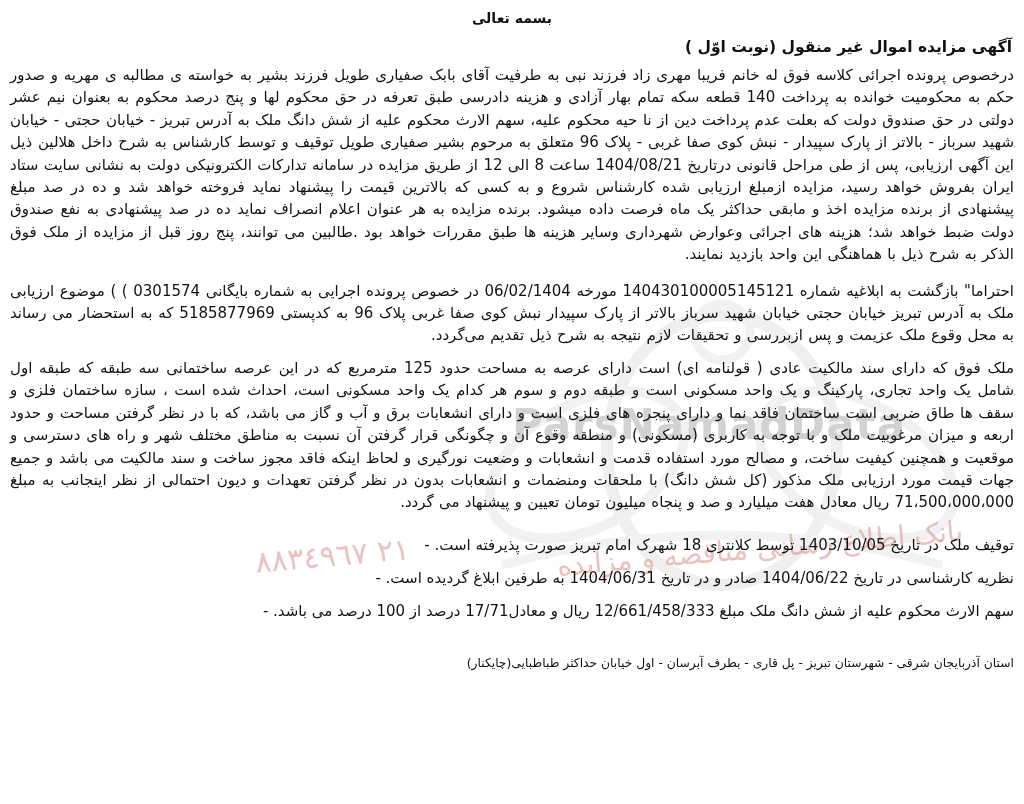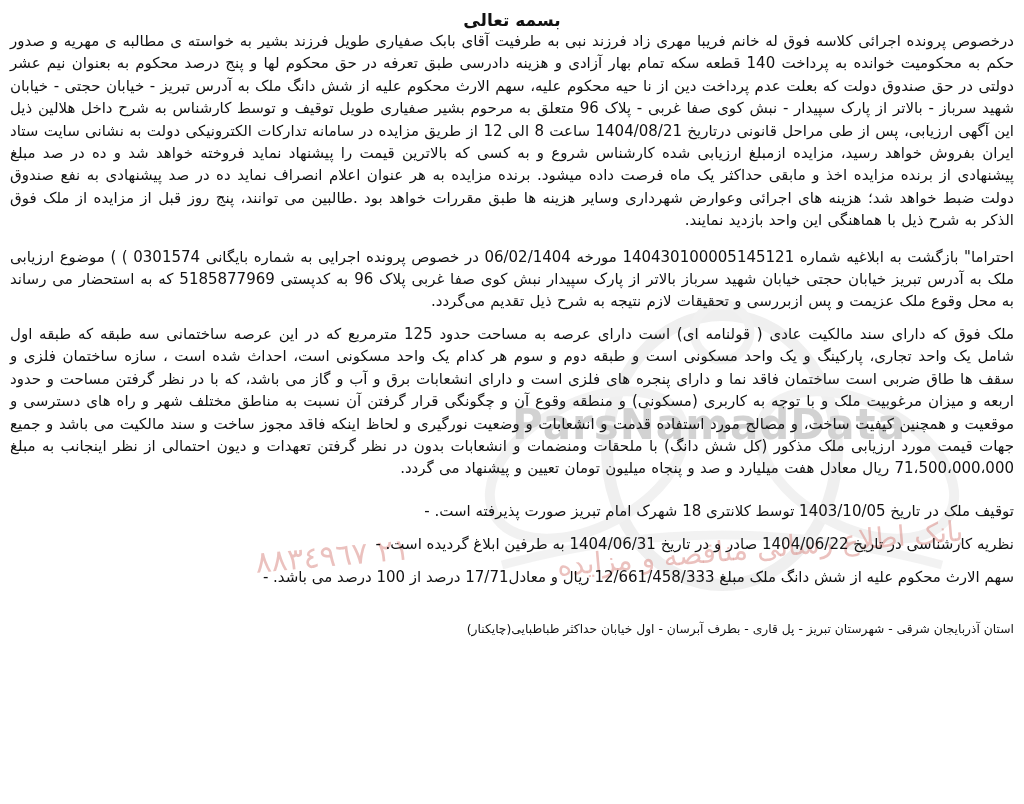--- a/index.html
+++ b/index.html
@@ -18,21 +18,21 @@
   .wm-slogan{
     position:absolute;left:545px;top:532px;width:430px;text-align:center;
     font-size:28px;color:rgba(216,132,126,.5);transform:rotate(-5deg);
   }
   .wm-phone{
     position:absolute;left:255px;top:538px;direction:ltr;
     font-size:30px;color:rgba(216,132,126,.5);transform:rotate(-5deg);
   }
   
   .content{position:relative;z-index:1;padding:10px 10px 0 10px;}
-  .bismillah{text-align:center;font-weight:bold;font-size:17px;}
+  .bismillah{text-align:center;font-weight:bold;font-size:14px;}
   .doc-title{font-weight:bold;font-size:15.5px;text-align:right;margin:12px 2px 8px 0;}
   p.body{
     font-size:15px;line-height:22.4px;text-align:justify;
     margin:0 0 10px 0;word-spacing:.5px;
   }
   p.letter{margin-top:14px;}
   .specs-heading{font-size:14.8px;text-align:right;margin:16px 0 10px 0;}
   .notes{margin-top:22px;}
   .note{font-size:15px;text-align:right;margin:0 0 15px 0;}
   .footer{margin-top:36px;}
@@ -53,20 +53,21 @@
     </svg>
     <div class="wm-brand">ParsNamadData</div>
     <div class="wm-slogan">بانک اطلاع رسانی مناقصه و مزایده</div>
     <div class="wm-phone">٢١ ٨٨٣٤٩٦٧</div>
   </div>
 
   <div class="content">
 
     <div class="bismillah">بسمه تعالی</div>
 
+    <div class="doc-title">آگهی مزایده اموال غیر منقول (نوبت اوّل )</div>
 
     <p class="body">درخصوص پرونده اجرائی کلاسه فوق له خانم فریبا مهری زاد فرزند نبی به طرفیت آقای بابک صفیاری طویل فرزند بشیر به خواسته ی مطالبه ی مهریه و صدور حکم به محکومیت خوانده به پرداخت 140 قطعه سکه تمام بهار آزادی و هزینه دادرسی طبق تعرفه در حق محکوم لها و پنج درصد محکوم به بعنوان نیم عشر دولتی در حق صندوق دولت که بعلت عدم پرداخت دین از نا حیه محکوم علیه، سهم الارث محکوم علیه از شش دانگ ملک به آدرس تبریز - خیابان حجتی - خیابان شهید سرباز - بالاتر از پارک سپیدار - نبش کوی صفا غربی - پلاک 96 متعلق به مرحوم بشیر صفیاری طویل توقیف و توسط کارشناس به شرح داخل هلالین ذیل این آگهی ارزیابی، پس از طی مراحل قانونی درتاریخ 1404/08/21 ساعت 8 الی 12 از طریق مزایده در سامانه تدارکات الکترونیکی دولت به نشانی سایت ستاد ایران بفروش خواهد رسید، مزایده ازمبلغ ارزیابی شده کارشناس شروع و به کسی که بالاترین قیمت را پیشنهاد نماید فروخته خواهد شد و ده در صد مبلغ پیشنهادی از برنده مزایده اخذ و مابقی حداکثر یک ماه فرصت داده میشود. برنده مزایده به هر عنوان اعلام انصراف نماید ده در صد پیشنهادی به نفع صندوق دولت ضبط خواهد شد؛ هزینه های اجرائی وعوارض شهرداری وسایر هزینه ها طبق مقررات خواهد بود .طالبین می توانند، پنج روز قبل از مزایده از ملک فوق الذکر به شرح ذیل با هماهنگی این واحد بازدید نمایند.</p>
 
     <p class="body letter">احتراما" بازگشت به ابلاغیه شماره 140430100005145121 مورخه 06/02/1404 در خصوص پرونده اجرایی به شماره بایگانی 0301574 ) ) موضوع ارزیابی ملک به آدرس تبریز خیابان حجتی خیابان شهید سرباز بالاتر از پارک سپیدار نبش کوی صفا غربی پلاک 96 به کدپستی 5185877969 که به استحضار می رساند به محل وقوع ملک عزیمت و پس ازبررسی و تحقیقات لازم نتیجه به شرح ذیل تقدیم می‌گردد.</p>
 
 
     <p class="body">ملک فوق که دارای سند مالکیت عادی ( قولنامه ای) است دارای عرصه به مساحت حدود 125 مترمربع که در این عرصه ساختمانی سه طبقه که طبقه اول شامل یک واحد تجاری، پارکینگ و یک واحد مسکونی است و طبقه دوم و سوم هر کدام یک واحد مسکونی است، احداث شده است ، سازه ساختمان فلزی و سقف ها طاق ضربی است ساختمان فاقد نما و دارای پنجره های فلزی است و دارای انشعابات برق و آب و گاز می باشد، که با در نظر گرفتن مساحت و حدود اربعه و میزان مرغوبیت ملک و با توجه به کاربری (مسکونی) و منطقه وقوع آن و چگونگی قرار گرفتن آن نسبت به مناطق مختلف شهر و راه های دسترسی و موقعیت و همچنین کیفیت ساخت، و مصالح مورد استفاده قدمت و انشعابات و وضعیت نورگیری و لحاظ اینکه فاقد مجوز ساخت و سند مالکیت می باشد و جمیع جهات قیمت مورد ارزیابی ملک مذکور (کل شش دانگ) با ملحقات ومنضمات و انشعابات بدون در نظر گرفتن تعهدات و دیون احتمالی از نظر اینجانب به مبلغ 71،500،000،000 ریال معادل هفت میلیارد و صد و پنجاه میلیون تومان تعیین و پیشنهاد می گردد.</p>
 
     <div class="notes">
       <div class="note">توقیف ملک در تاریخ 1403/10/05 توسط کلانتری 18 شهرک امام تبریز صورت پذیرفته است. -</div>

